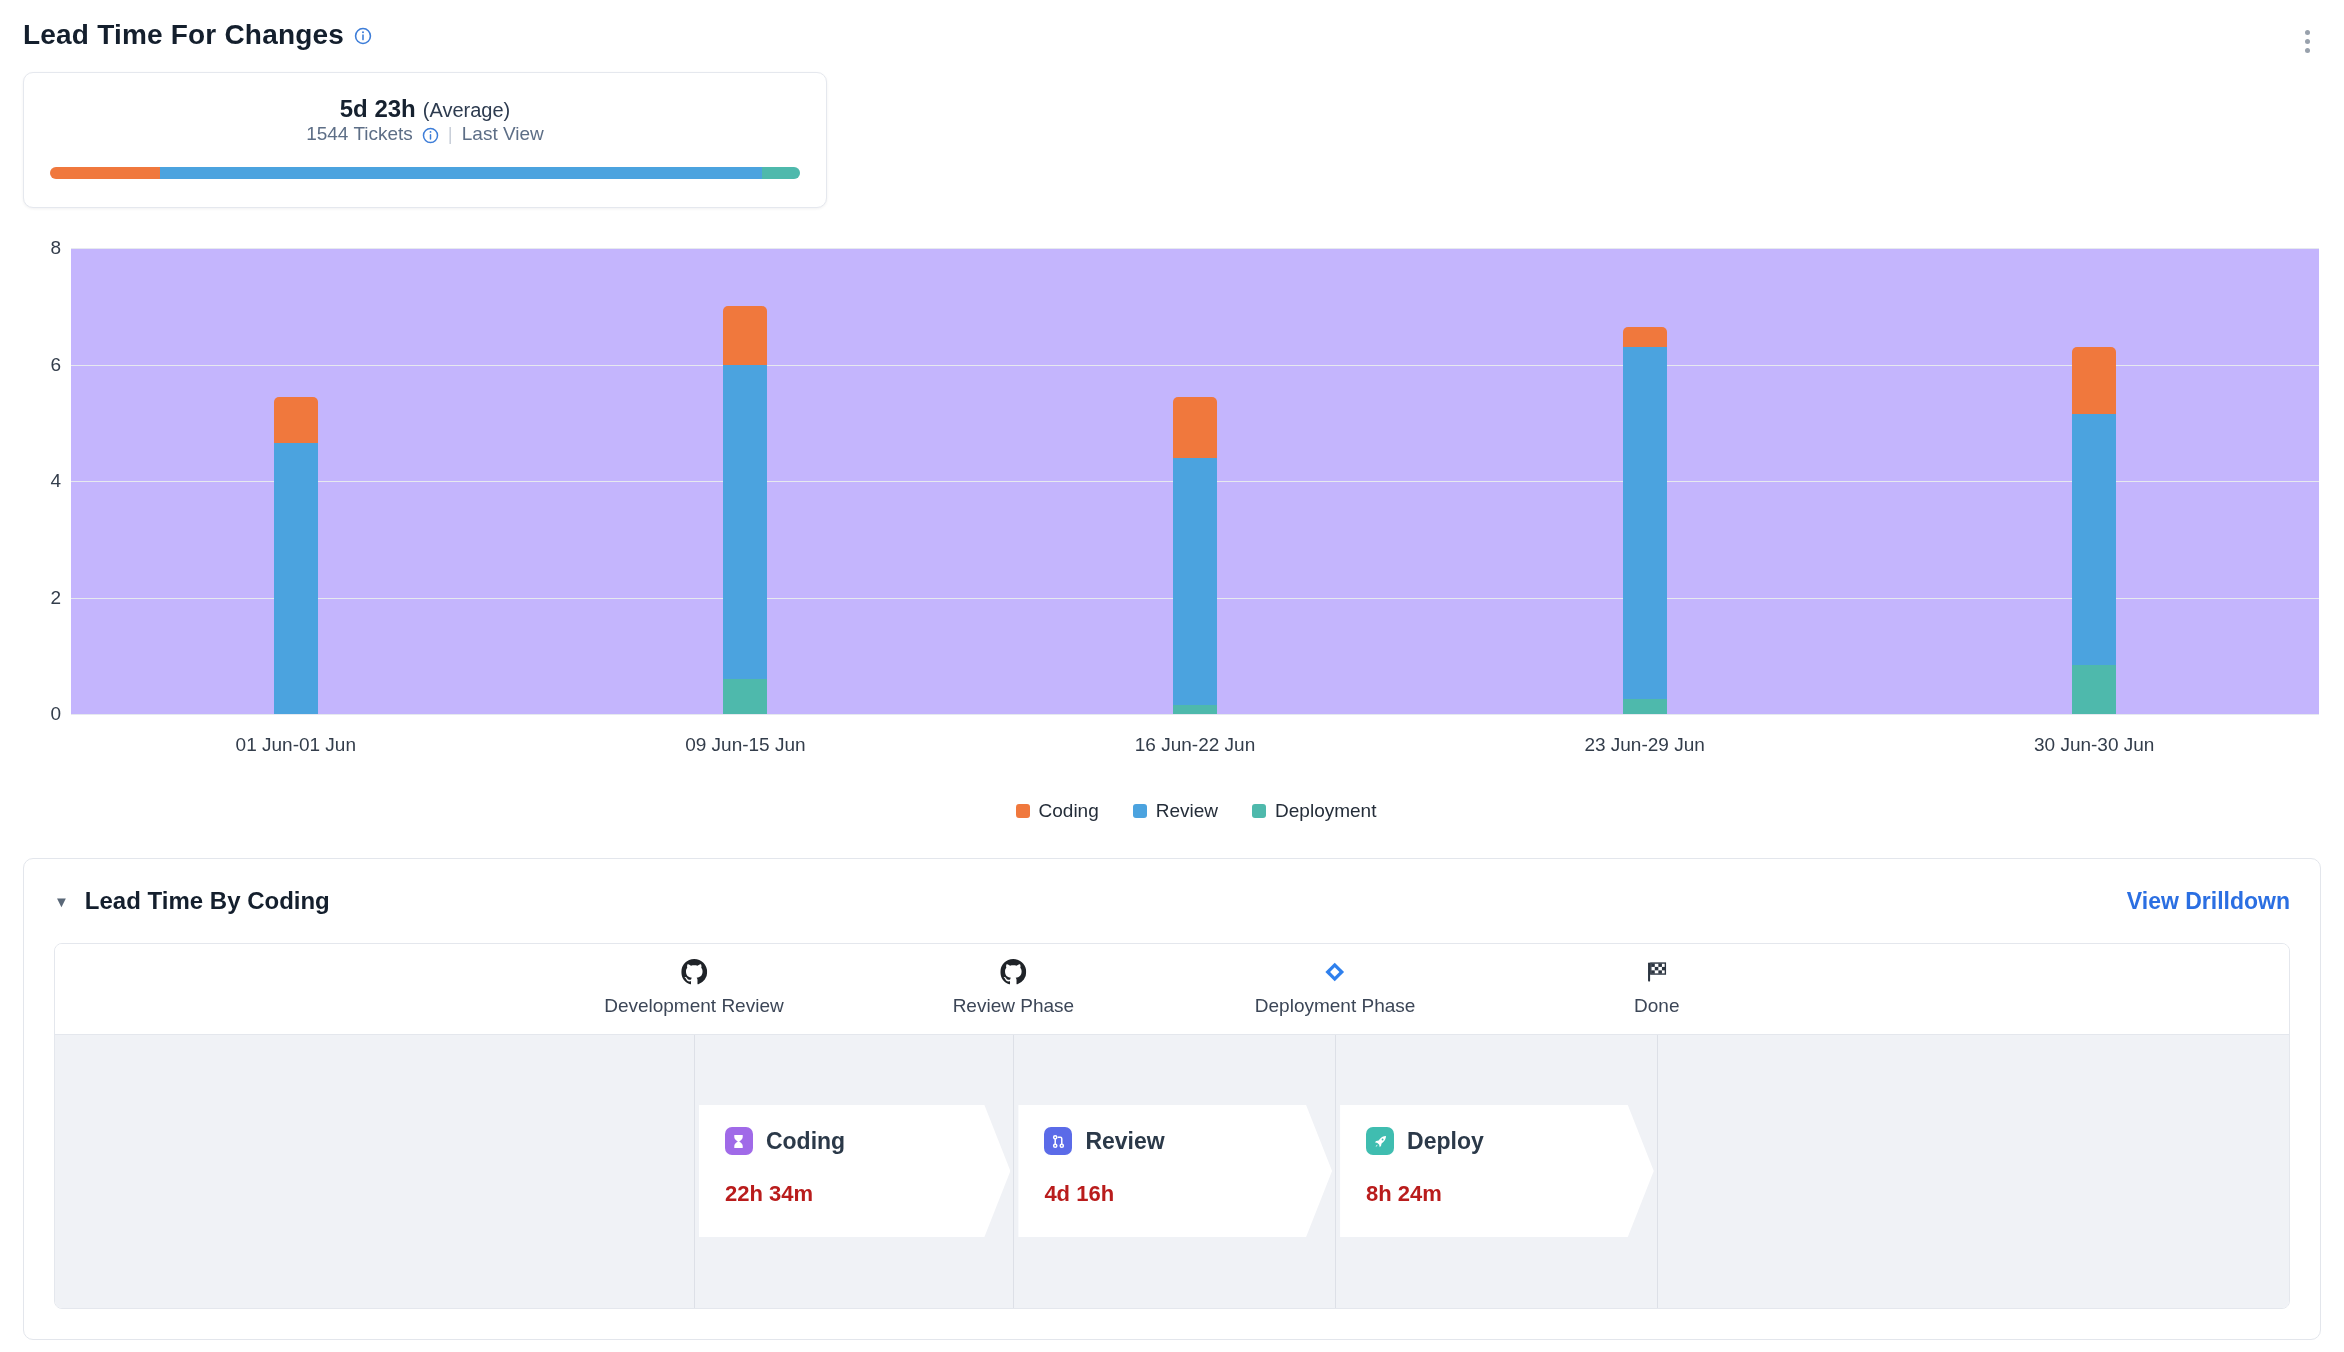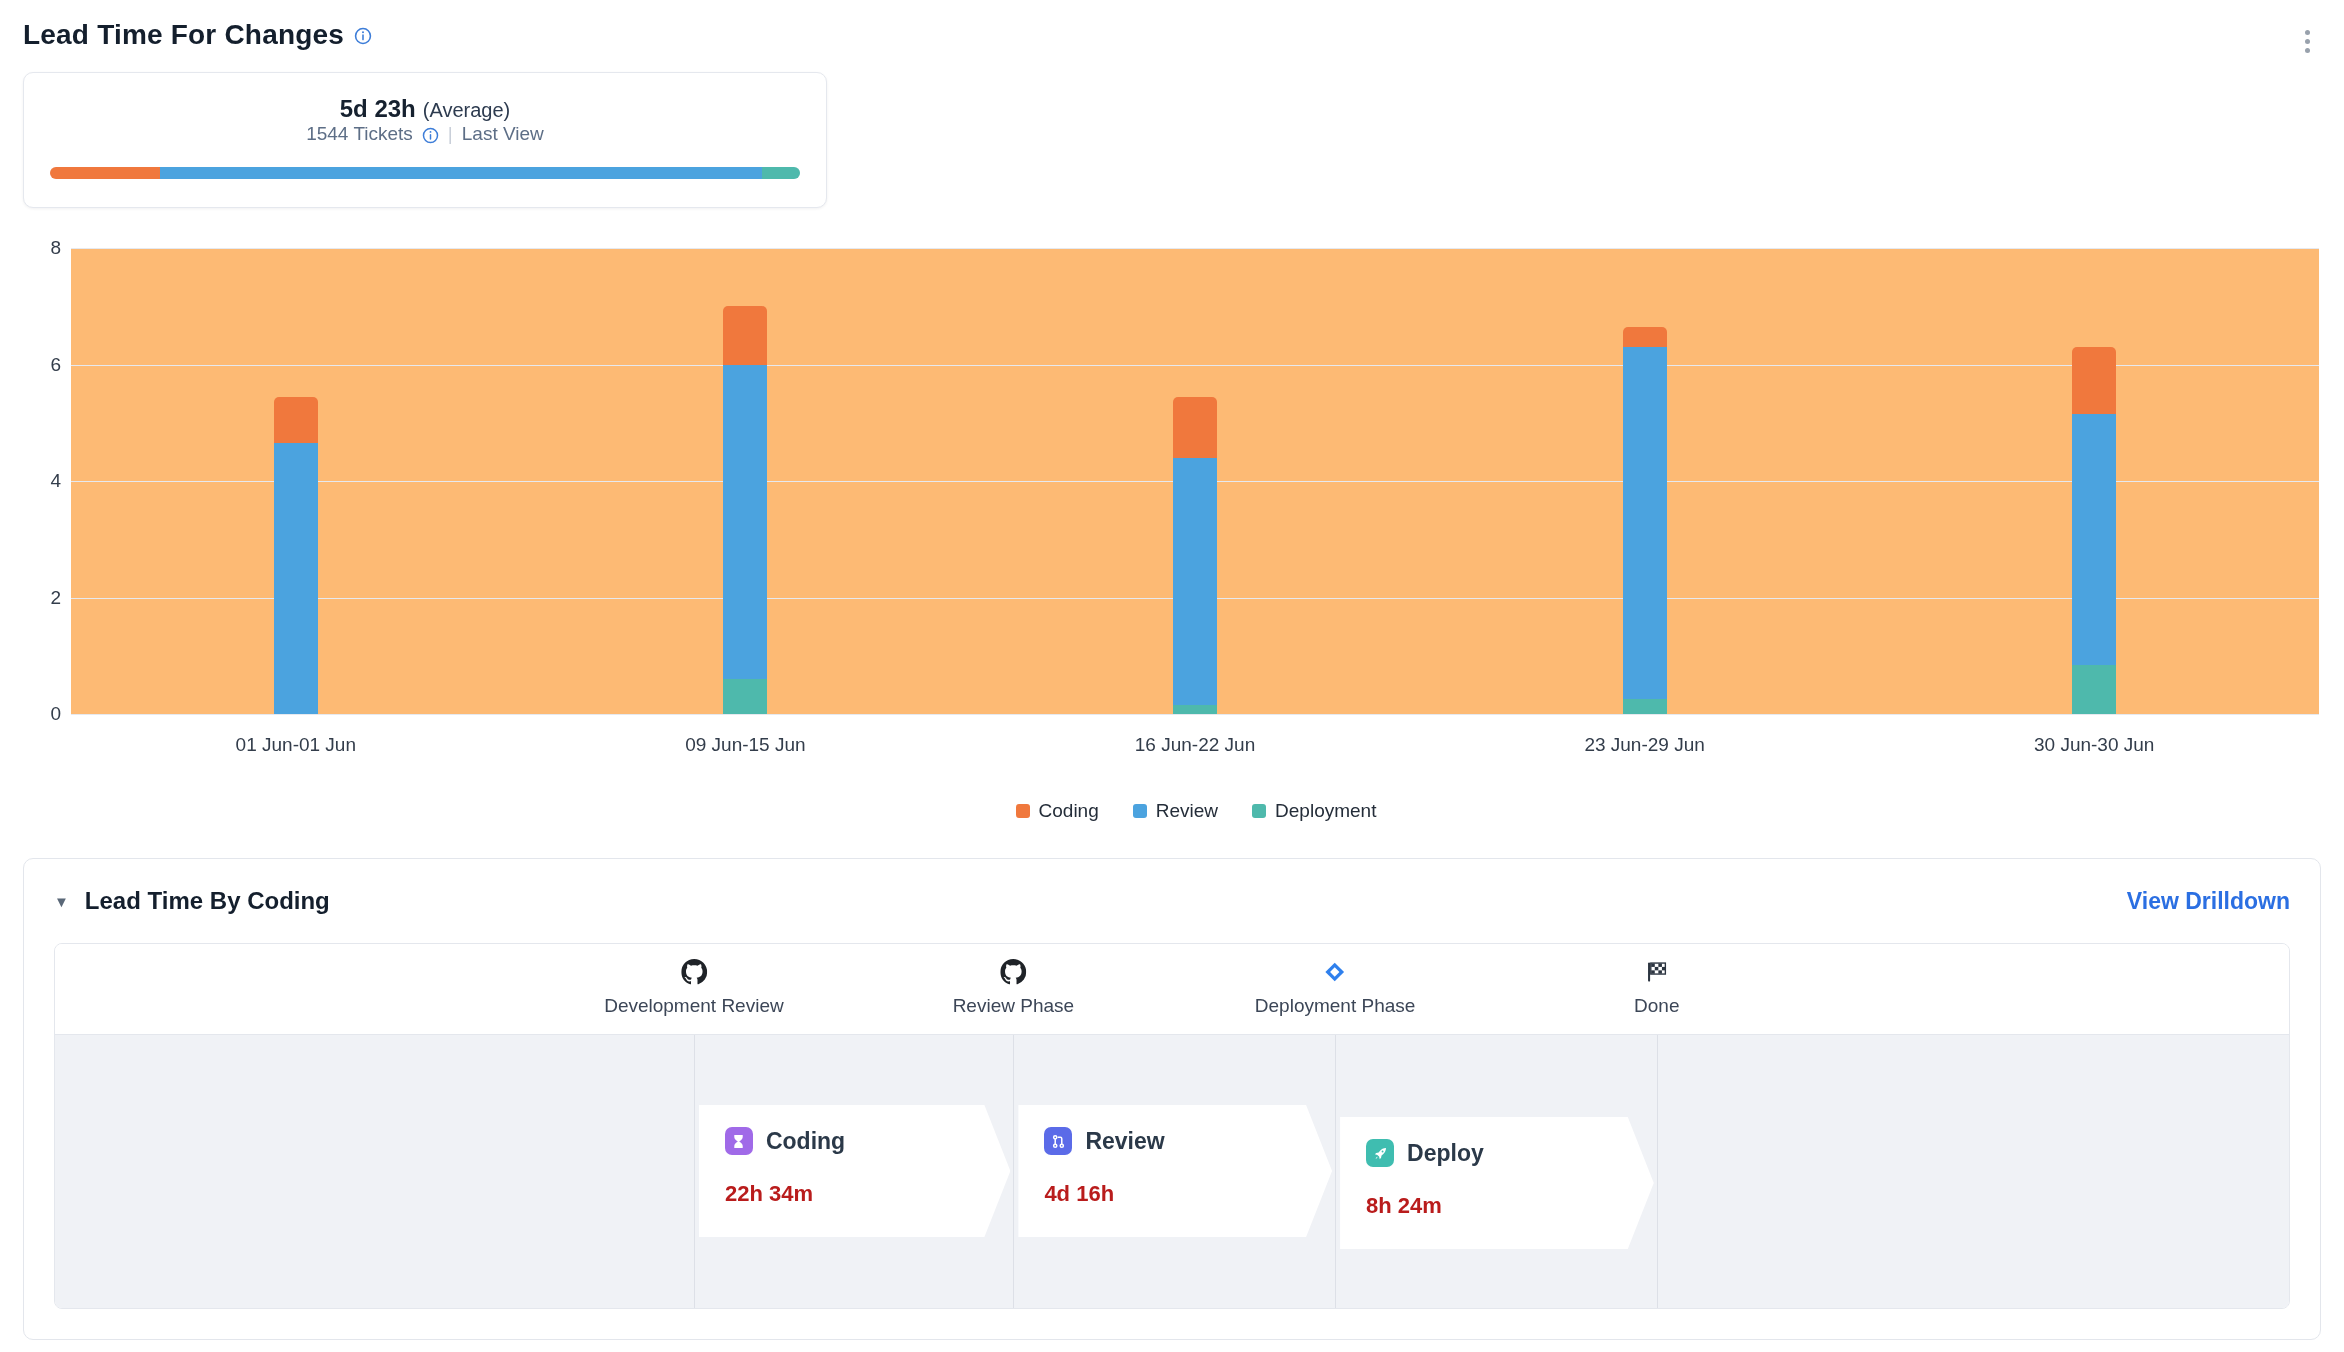--- a/index.html
+++ b/index.html
@@ -30,21 +30,21 @@
   .summary-top { display:flex; justify-content:space-between; align-items:center;flex-direction:column; }
   .avg-value { font-size:24px; font-weight:700; color:#16212f; }
   .avg-qualifier { font-size:20px; color:#2d3b4f; margin-left:7px; }
   .summary-right { display:flex; align-items:center; gap:9px; font-size:19px; color:#5d6e86; }
   .sep { color:#c9cfd9; }
   .progress { margin-top:22px; height:12px; border-radius:6px; overflow:hidden; display:flex; background:#eef0f4; }
   .progress .seg { height:100%; }
 
   
   .chart { position:relative; margin-top:40px; height:586px; }
-  .plot { position:absolute; left:48px; top:0; right:2px; height:466px; background:#fdba74; }
+  .plot { position:absolute; left:48px; top:0; right:2px; height:466px; background:#c4b5fd; }
   .gridline { position:absolute; left:0; right:0; height:1px; background:#e6e9ef; }
   .ylabel { position:absolute; left:0; width:38px; text-align:right; font-size:19px; color:#333d4b; transform:translateY(-50%); }
   .xlabel { position:absolute; top:486px; transform:translateX(-50%); font-size:19px; color:#333d4b; white-space:nowrap; }
   .bar { position:absolute; bottom:0; width:44px; display:flex; flex-direction:column-reverse; cursor:pointer; }
   .legend { position:absolute; top:552px; left:48px; right:0; display:flex; justify-content:center; gap:34px; }
   .legend-item { display:flex; align-items:center; gap:9px; font-size:19px; color:#242d39; cursor:pointer; }
   .legend-swatch { width:14px; height:14px; border-radius:3px; }
 
   
   .stages-panel { margin-top:24px; border:1px solid #e3e6ec; border-radius:10px; padding:0 30px 30px; background:#fff; }
@@ -249,21 +249,21 @@
                   <circle cx="4.5" cy="12.5" r="1.7"></circle>
                   <circle cx="11.5" cy="12.5" r="1.7"></circle>
                   <path d="M4.5 5.2v5.6"></path>
                   <path d="M7.8 3.5h2.2a1.5 1.5 0 0 1 1.5 1.5v5.8"></path>
                 </svg>
               </span>
               <span class="stage-name">Review</span>
             </div>
             <div class="stage-duration">4d 16h</div>
           </div>
-          <div class="stage-card" style="left: calc(57.3% + 5px); width: calc(14.4% - 8px); margin-top: 12px;">
+          <div class="stage-card" style="left: calc(57.3% + 5px); width: calc(14.4% - 8px);">
             <div class="stage-name-row">
               <span class="badge" style="background:#3FBDB0">
                 <svg width="15" height="15" viewBox="0 0 16 16">
                   <path fill="#fff" d="M13.9 2.1c-2.7.1-5 1.3-6.6 3.2L6 6.9l-2.6.5L2 8.8l2.7.7 1.8 1.8.7 2.7 1.4-1.4.5-2.6 1.6-1.3c1.9-1.6 3.1-3.9 3.2-6.6z"></path>
                   <circle cx="10.2" cy="5.8" r="1" fill="#3FBDB0"></circle>
                   <path fill="#fff" d="M4.9 11.4c-.9.2-1.8 1.1-2.1 2.2 1.1-.3 2-1.2 2.2-2.1z"></path>
                 </svg>
               </span>
               <span class="stage-name">Deploy</span>
             </div>

